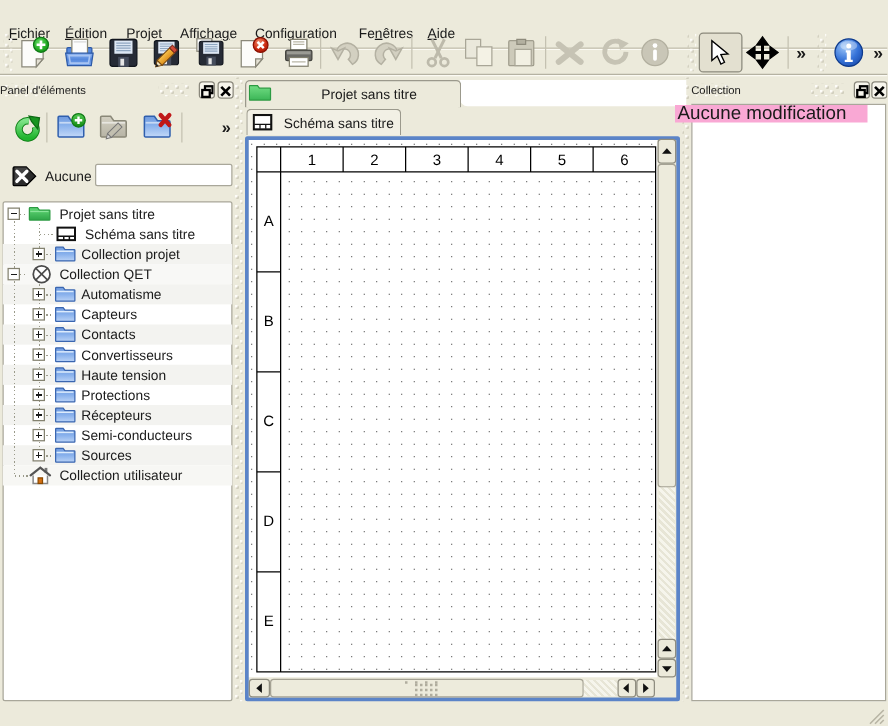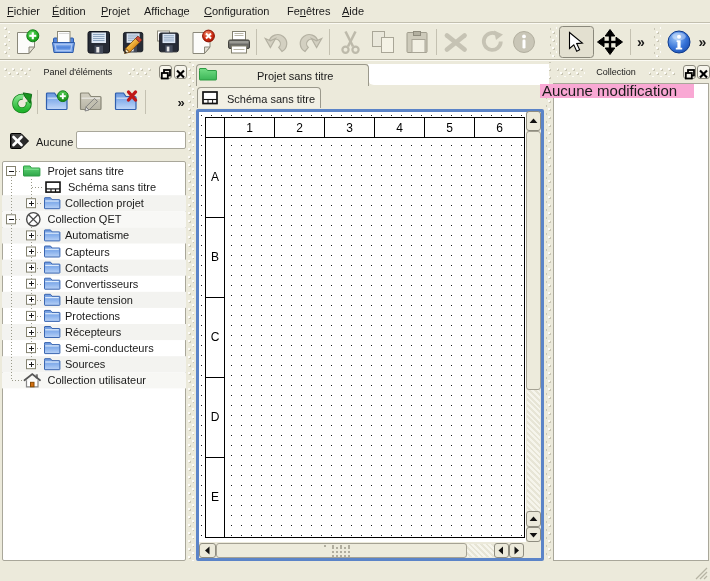--- a/index.html
+++ b/index.html
@@ -1,26 +1,26 @@
 <!DOCTYPE html>
 <html><head>
 <meta charset="utf-8">
 <style>
 * { margin:0; padding:0; box-sizing:border-box; }
 html,body { width:710px; height:581px; overflow:hidden; }
 body { font-family:"Liberation Sans", sans-serif; background:#eceadb; color:#1a1a1a; position:relative; }
 .abs { position:absolute; }
 u { text-decoration:underline; }
 
-#menubar { position:absolute; left:0; top:0; width:710px; height:23px; font-size:11px; border-bottom:1px solid #c2bfaf; box-shadow:0 1px 0 #fbfaf3; }
+#menubar { position:absolute; left:0; top:16px; width:710px; height:23px; font-size:11px; border-bottom:1px solid #c2bfaf; box-shadow:0 1px 0 #fbfaf3; }
 #menubar span.mi { position:absolute; top:5px; }
 
 #toolbar { position:absolute; left:0; top:23px; width:710px; height:37px; border-bottom:1px solid #b5b2a2; box-shadow:0 1px 0 #fbfaf3; }
 
-.docktitle { position:absolute; height:20px; font-size:9px; text-align:center; }
+.docktitle { position:absolute; height:20px; font-size:9px; }
 .dockbtn { position:absolute; width:13px; height:14px; border:1px solid #8a887c; border-radius:3px; background:#f7f5ec; }
 
 #treebox { position:absolute; left:2px; top:161px; width:184px; height:400px; background:#fff; border:1px solid #a9a79a; border-radius:2px; overflow:hidden; }
 
 #filterinput { position:absolute; left:76px; top:131px; width:110px; height:18px; background:#fff; border:1px solid #a9a79a; border-radius:2px; }
 
 .tab { position:absolute; border:1px solid #9b998c; border-bottom:none; border-radius:4px 4px 0 0; font-size:12px; }
 
 .sbtn { position:absolute; background:#eceadb; border:1px solid #8f8d80; border-radius:3px; }
 .sthumb { position:absolute; background:#edebdc; border:1px solid #a5a294; border-radius:3px; }

